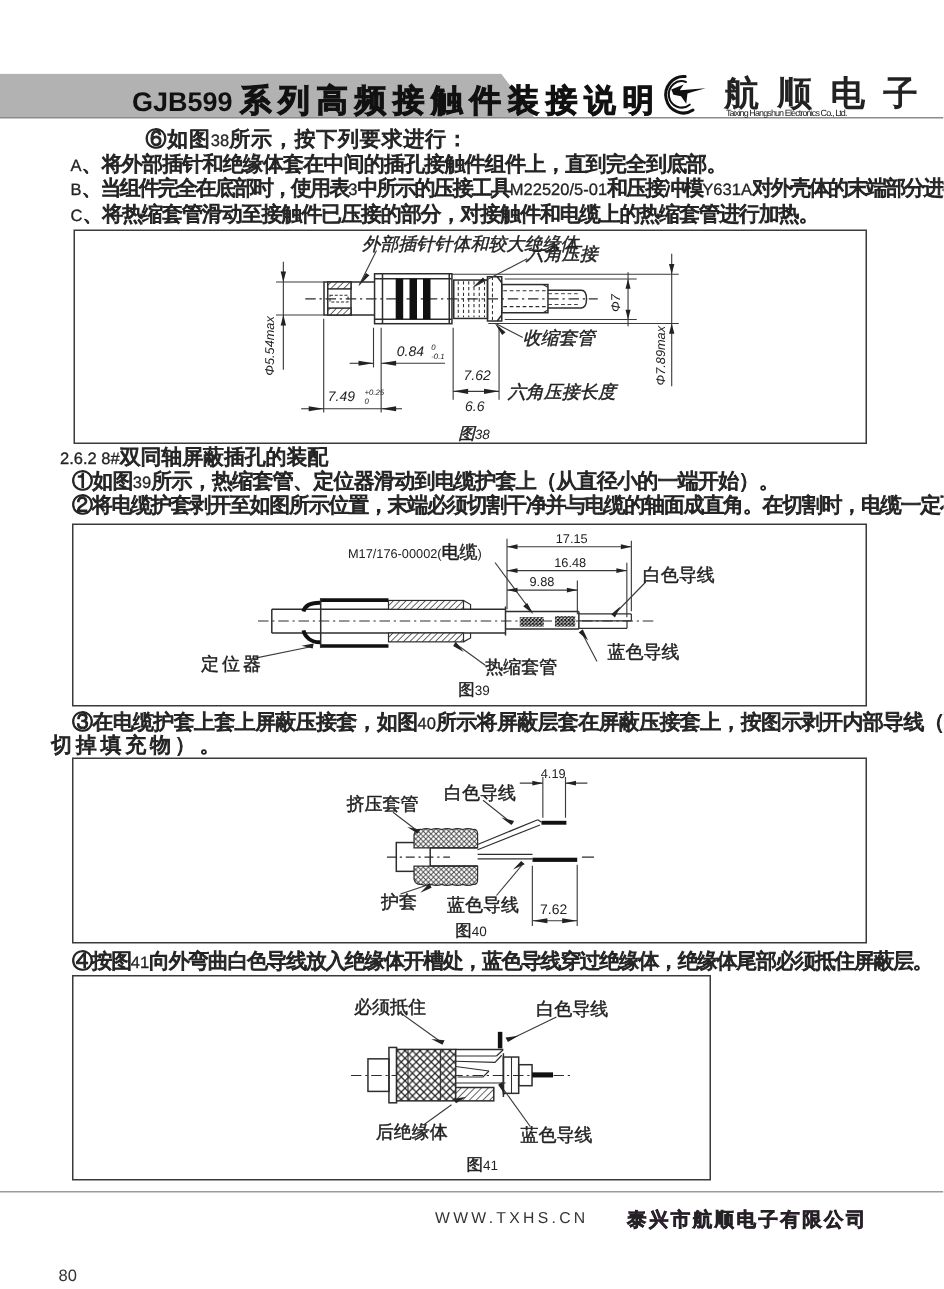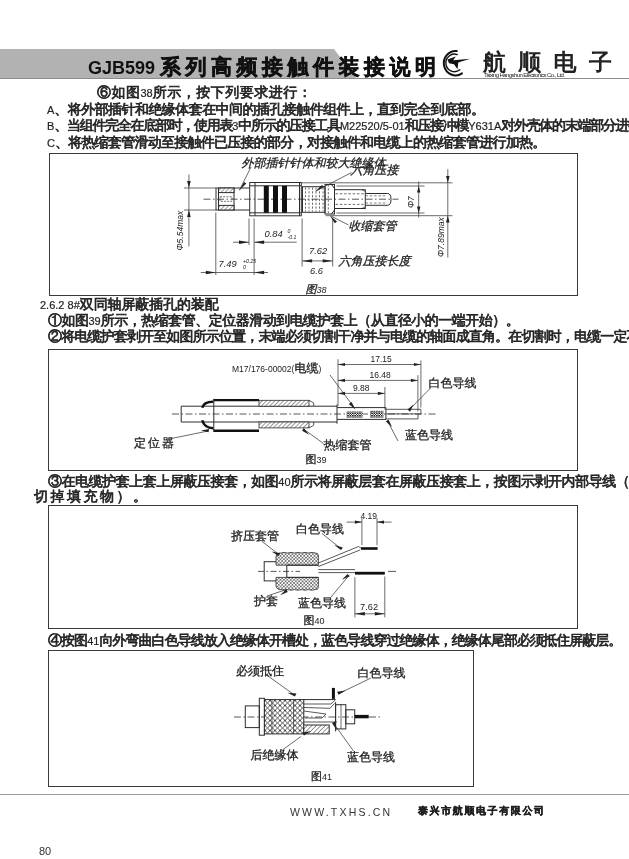--- a/index.html
+++ b/index.html
@@ -392,13 +392,13 @@
   <text x="250.5" y="758" font-size="12" stroke="#222" stroke-width="0.3">后绝缘体</text>
   <text x="347" y="760" font-size="12" stroke="#222" stroke-width="0.3">蓝色导线</text>
   <text x="311" y="779.5" font-size="9"><tspan font-size="11" stroke="#222" stroke-width="0.3">图</tspan>41</text>
 </g>
 </svg>
 </div>
 
 <div class="abs" style="left:0;top:794px;width:629px;height:1.2px;background:#9a9a9a;"></div>
 <div class="abs" style="left:39px;top:845px;font-size:11px;color:#333;">80</div>
 <div class="abs" style="left:290px;top:806px;font-size:10.5px;letter-spacing:2.2px;color:#333;">WWW.TXHS.CN</div>
-<div class="abs" style="left:418px;top:803.5px;font-size:10px;letter-spacing:1.6px;font-weight:bold;color:#000000;-webkit-text-stroke:0.4px #222;">泰兴市航顺电子有限公司</div>
+<div class="abs" style="left:418px;top:803.5px;font-size:13px;letter-spacing:1.6px;font-weight:bold;color:#a21caf;-webkit-text-stroke:0.4px #222;">泰兴市航顺电子有限公司</div>
 
 </body></html>

